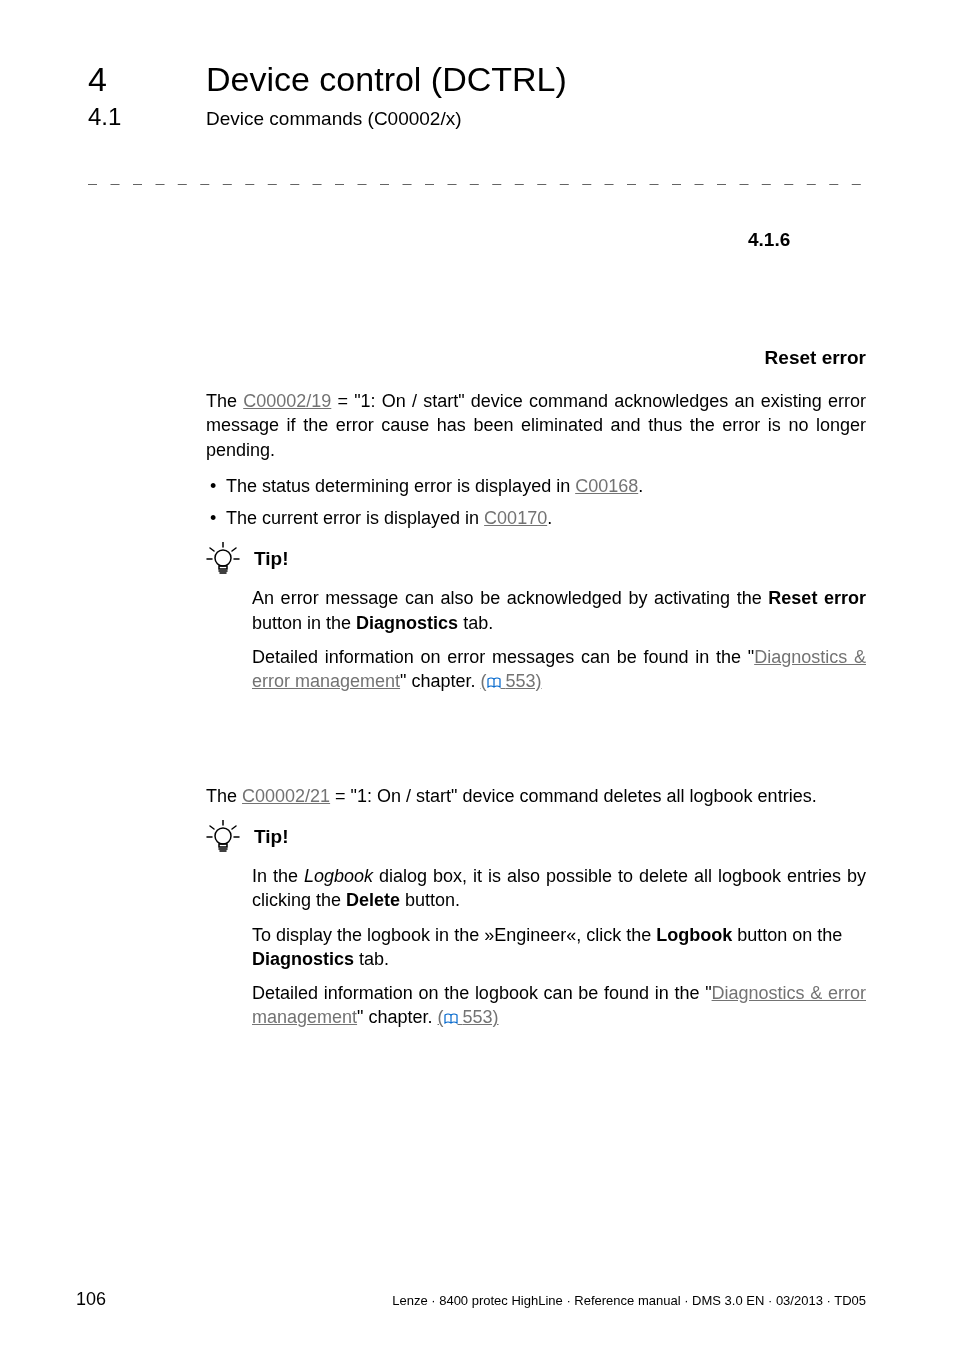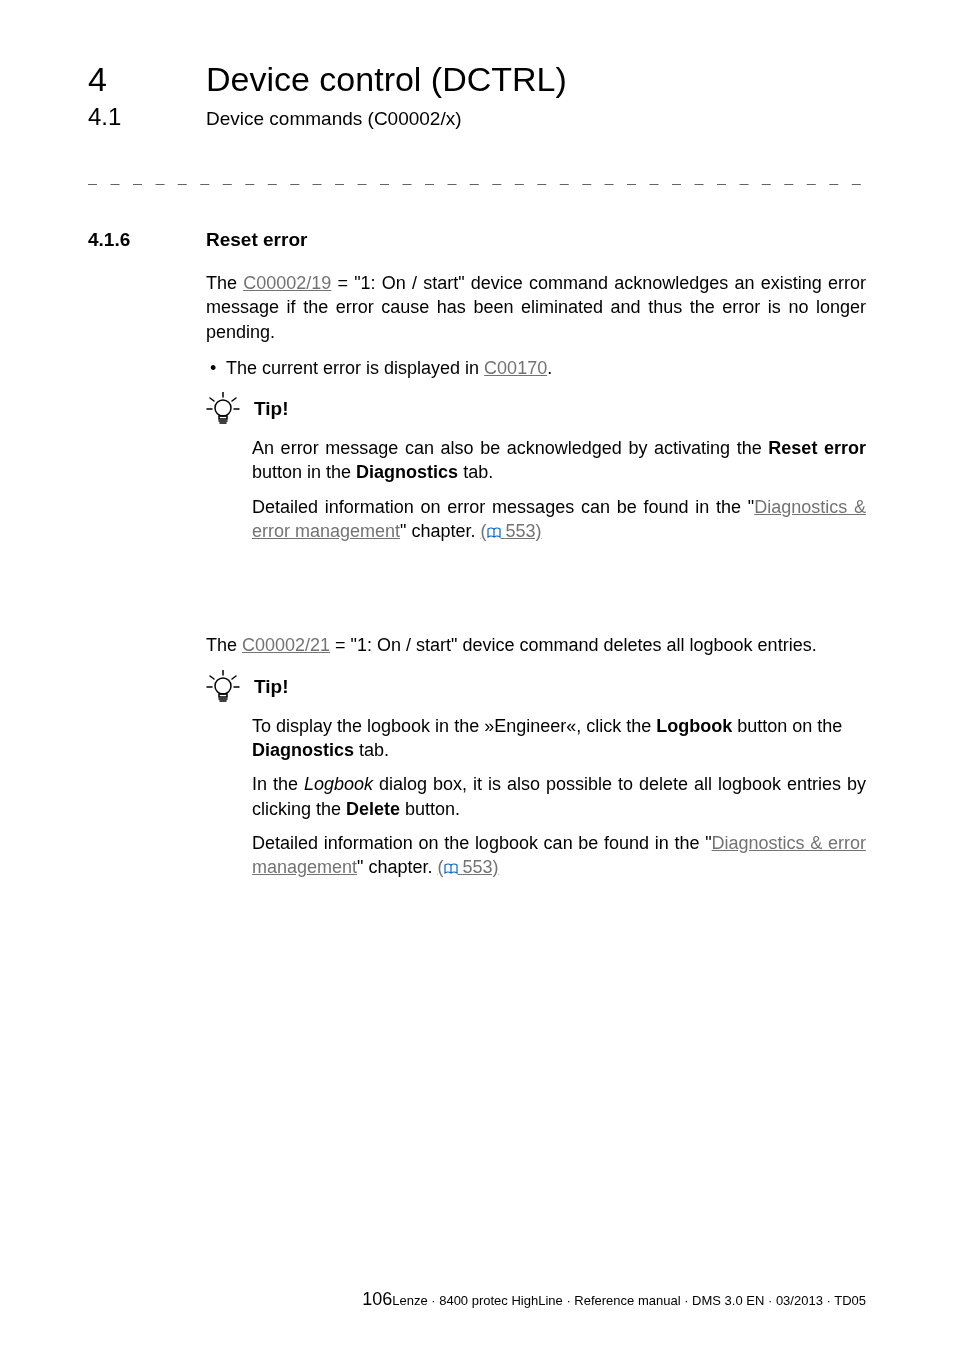--- a/index.html
+++ b/index.html
@@ -56,20 +56,21 @@
     letter-spacing: 2.2px;
     color: #000;
     white-space: nowrap;
     overflow: hidden;
     margin-bottom: 44px;
   }
   .section-row {
     display: flex;
     align-items: flex-end;
     margin-bottom: 20px;
+    flex-direction: column;
   }
   .section-num {
     font-size: 19px;
     font-weight: 700;
     width: 118px;
     flex: 0 0 118px;
   }
   .section-title {
     font-size: 19px;
     font-weight: 700;
@@ -134,24 +135,24 @@
     text-align: justify;
     margin-bottom: 10px;
   }
   .book-icon {
     display: inline-block;
     vertical-align: -2px;
   }
   .footer {
     position: absolute;
     bottom: 40px;
-    left: 84px;
+    left: 76px;
     right: 88px;
     display: flex;
-    justify-content: flex-end;
+    justify-content: space-between;
     align-items: baseline;
     font-size: 14px;
     color: #000;
   }
   .footer-page {
     font-size: 18px;
   }
   .footer-text {
     font-size: 13px;
   }
@@ -179,20 +180,23 @@
   <div class="section-row">
     <div class="section-num">4.1.6</div>
     <div class="section-title">Reset error</div>
   </div>
 
   <div class="body-block">
     <div class="para">
       <span>The </span><a class="link">C00002/19</a><span> = "1: On / start" device command acknowledges an existing error message if the error cause has been eliminated and thus the error is no longer pending.</span>
     </div>
     <ul class="bullets">
+      <li>
+        <span>The status determining error is displayed in </span><a class="link">C00168</a><span>.</span>
+      </li>
       <li>
         <span>The current error is displayed in </span><a class="link">C00170</a><span>.</span>
       </li>
     </ul>
   </div>
 
   <div class="tip-block">
     <div class="tip-header">
       <span class="tip-icon">
         <svg viewBox="0 0 34 34" width="34" height="34">
@@ -248,25 +252,25 @@
             <circle cx="17" cy="16" r="8"></circle>
             <path d="M13 24 h8 v3 h-8 z"></path>
             <line x1="13" y1="29" x2="21" y2="29"></line>
             <line x1="14" y1="31" x2="20" y2="31"></line>
           </g>
         </svg>
       </span>
       <span class="tip-label">Tip!</span>
     </div>
     <div class="tip-body">
+      <div class="para">
+        <span>In the </span><i>Logbook</i><span> dialog box, it is also possible to delete all logbook entries by clicking the </span><b>Delete</b><span> button.</span>
+      </div>
       <div class="para" style="text-align:left">
         <span>To display the logbook in the »Engineer«, click the </span><b>Logbook</b><span> button on the </span><b>Diagnostics</b><span> tab.</span>
-      </div>
-      <div class="para">
-        <span>In the </span><i>Logbook</i><span> dialog box, it is also possible to delete all logbook entries by clicking the </span><b>Delete</b><span> button.</span>
       </div>
       <div class="para">
         <span>Detailed information on the logbook can be found in the "</span><a class="link">Diagnostics &amp; error management</a><span>" chapter. </span><span class="link">(<svg class="book-icon" width="14" height="12" viewBox="0 0 14 12">
               <g fill="none" stroke="#0066cc" stroke-width="1.2">
                 <path d="M1 2 Q4 0 7 2 Q10 0 13 2 V10 Q10 8 7 10 Q4 8 1 10 Z"></path>
                 <line x1="7" y1="2" x2="7" y2="10"></line>
               </g>
             </svg> <span>553)</span></span>
       </div>
     </div>

